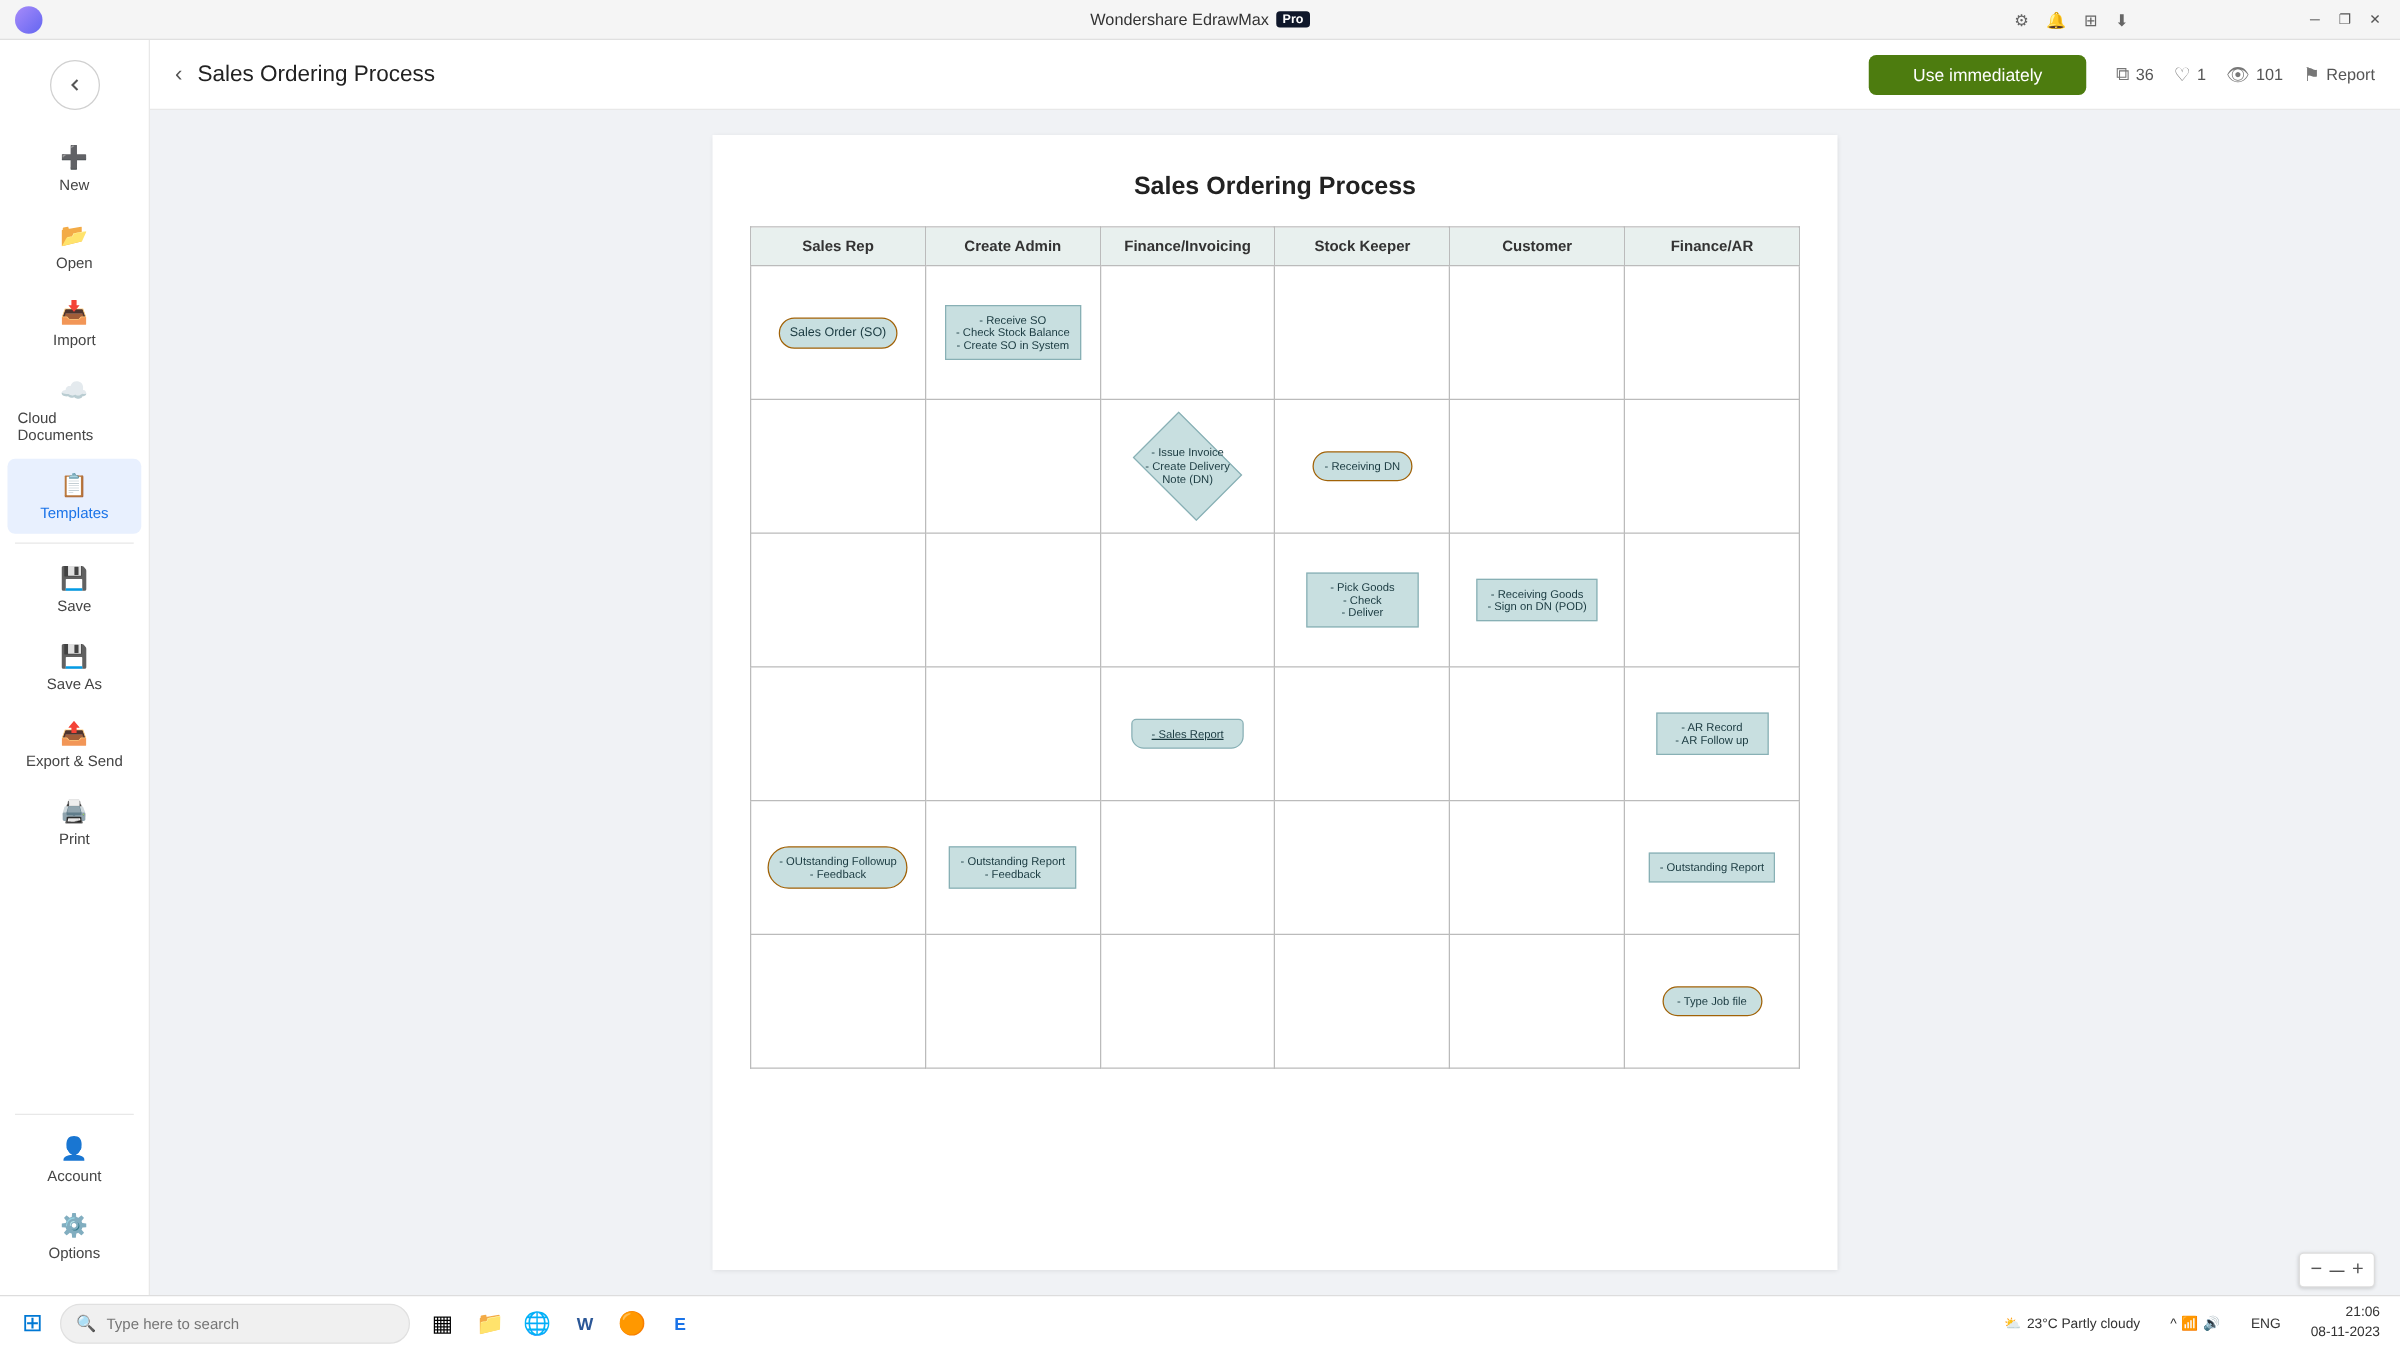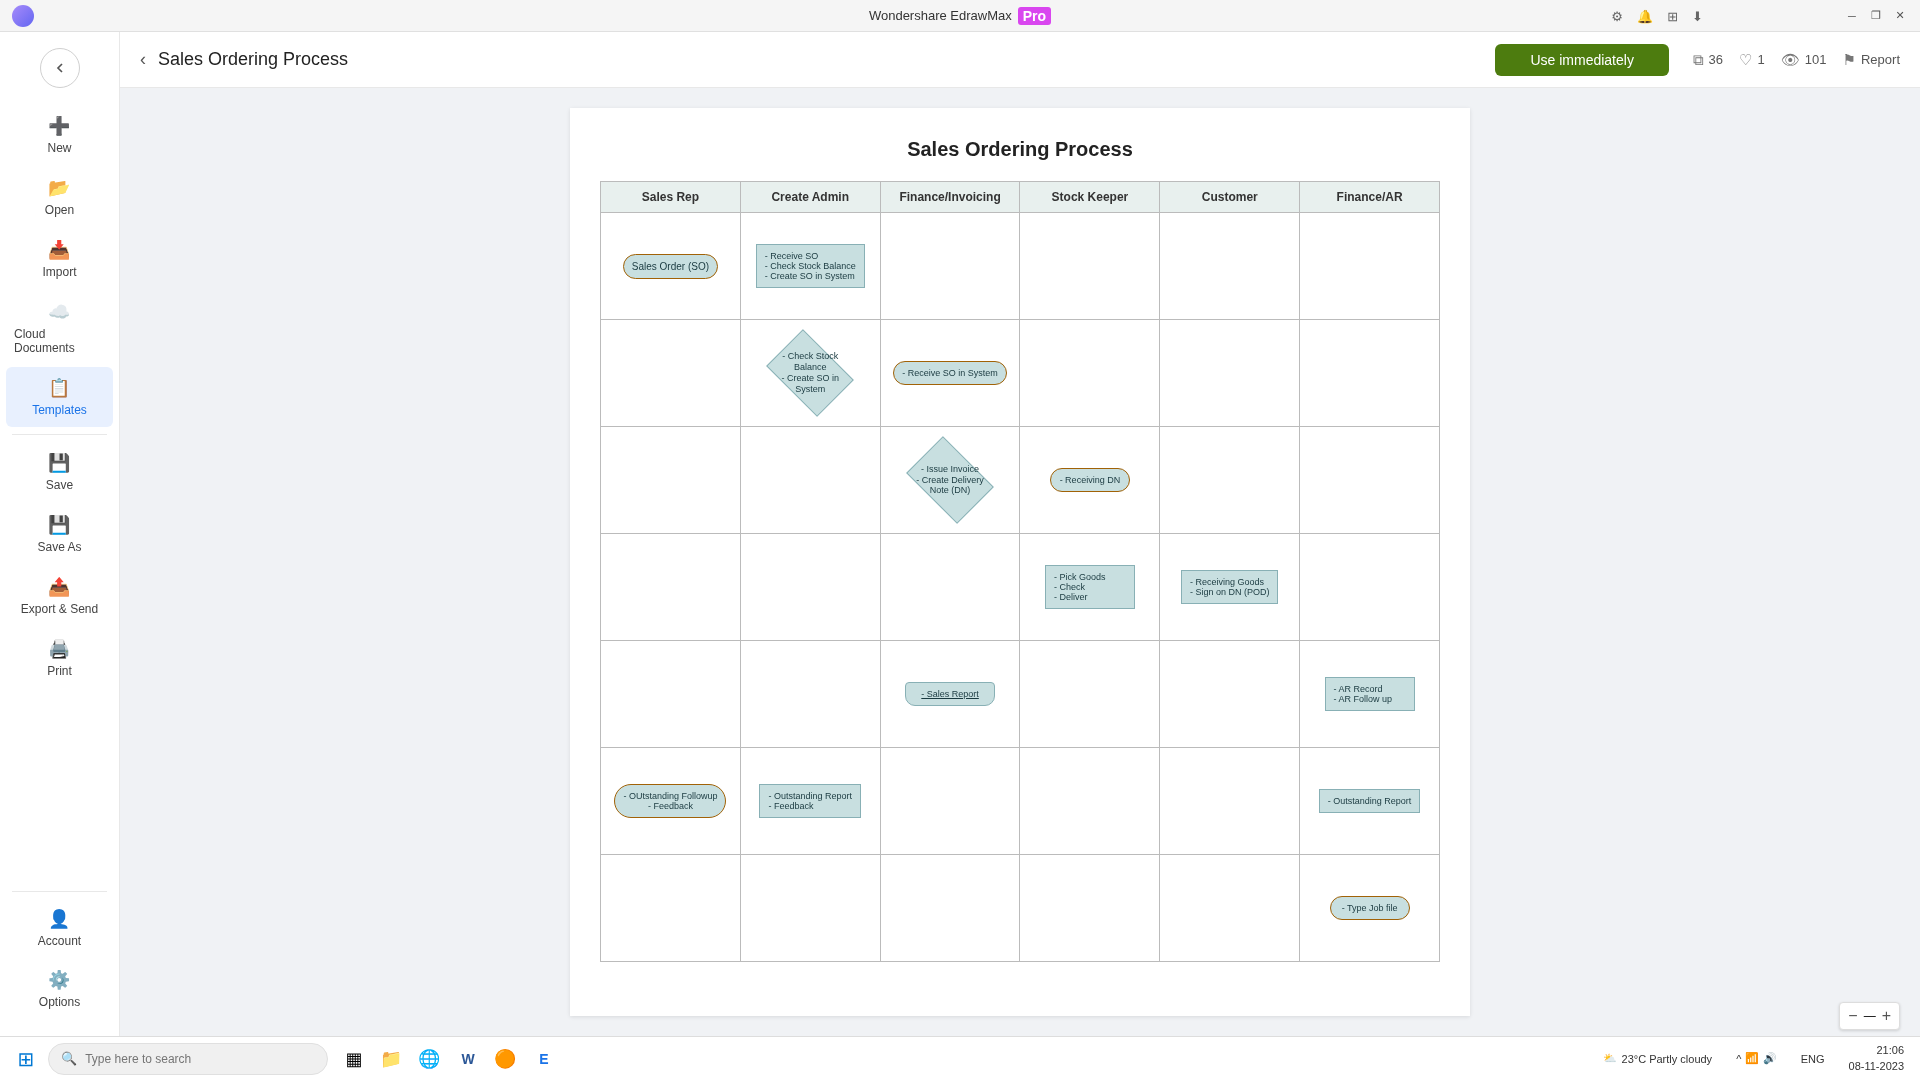--- a/index.html
+++ b/index.html
@@ -9,21 +9,21 @@
     .titlebar {
       height: 32px;
       background: #f5f5f5;
       display: flex;
       align-items: center;
       justify-content: center;
       position: relative;
       border-bottom: 1px solid #e0e0e0;
     }
     .titlebar-title { font-size: 13px; color: #333; display: flex; align-items: center; gap: 6px; }
-    .pro-badge { background: #d946ef; color: white; font-size: 14px; padding: 1px 5px; border-radius: 3px; font-weight: bold; }
+    .pro-badge { background: #0f172a; color: white; font-size: 10px; padding: 1px 5px; border-radius: 3px; font-weight: bold; }
     .titlebar-controls { position: absolute; right: 12px; top: 0; height: 100%; display: flex; align-items: center; gap: 8px; }
     .title-ctrl { width: 16px; height: 16px; display: flex; align-items: center; justify-content: center; cursor: pointer; font-size: 11px; color: #555; }
     .titlebar-left { position: absolute; left: 12px; display: flex; align-items: center; gap: 6px; }
     .avatar { width: 22px; height: 22px; border-radius: 50%; background: linear-gradient(135deg, #a78bfa, #6366f1); }
 
     
     .main-layout { display: flex; flex: 1; overflow: hidden; }
 
     
     .sidebar {
@@ -132,20 +132,21 @@
       font-size: 10px;
       text-align: center;
       min-width: 80px;
       color: #1a3a40;
     }
     .shape-rect {
       background: #c8dfe0;
       border: 1px solid #88b0b5;
       padding: 6px 8px;
       font-size: 10px;
+      text-align: center;
       min-width: 90px;
       color: #1a3a40;
     }
     .shape-diamond {
       width: 80px;
       height: 60px;
       position: relative;
       display: flex;
       align-items: center;
       justify-content: center;
@@ -391,38 +392,20 @@
                 <div class="cell-center">
                   <div class="shape-rect" style="font-size:9px;">- Receive SO<br>- Check Stock Balance<br>- Create SO in System</div>
                 </div>
               </td>
               <td></td>
               <td></td>
               <td></td>
               <td></td>
             </tr>
 
-            <tr>
-              <td></td>
-              <td>
-                <div class="cell-center">
-                  <div class="shape-diamond">
-                    <span>- Check Stock<br>Balance<br>- Create SO in<br>System</span>
-                  </div>
-                </div>
-              </td>
-              <td>
-                <div class="cell-center">
-                  <div class="shape-rounded" style="font-size:9px;">- Receive SO in System</div>
-                </div>
-              </td>
-              <td></td>
-              <td></td>
-              <td></td>
-            </tr>
 
             <tr>
               <td></td>
               <td></td>
               <td>
                 <div class="cell-center">
                   <div class="shape-diamond">
                     <span>- Issue Invoice<br>- Create Delivery<br>Note (DN)</span>
                   </div>
                 </div>

